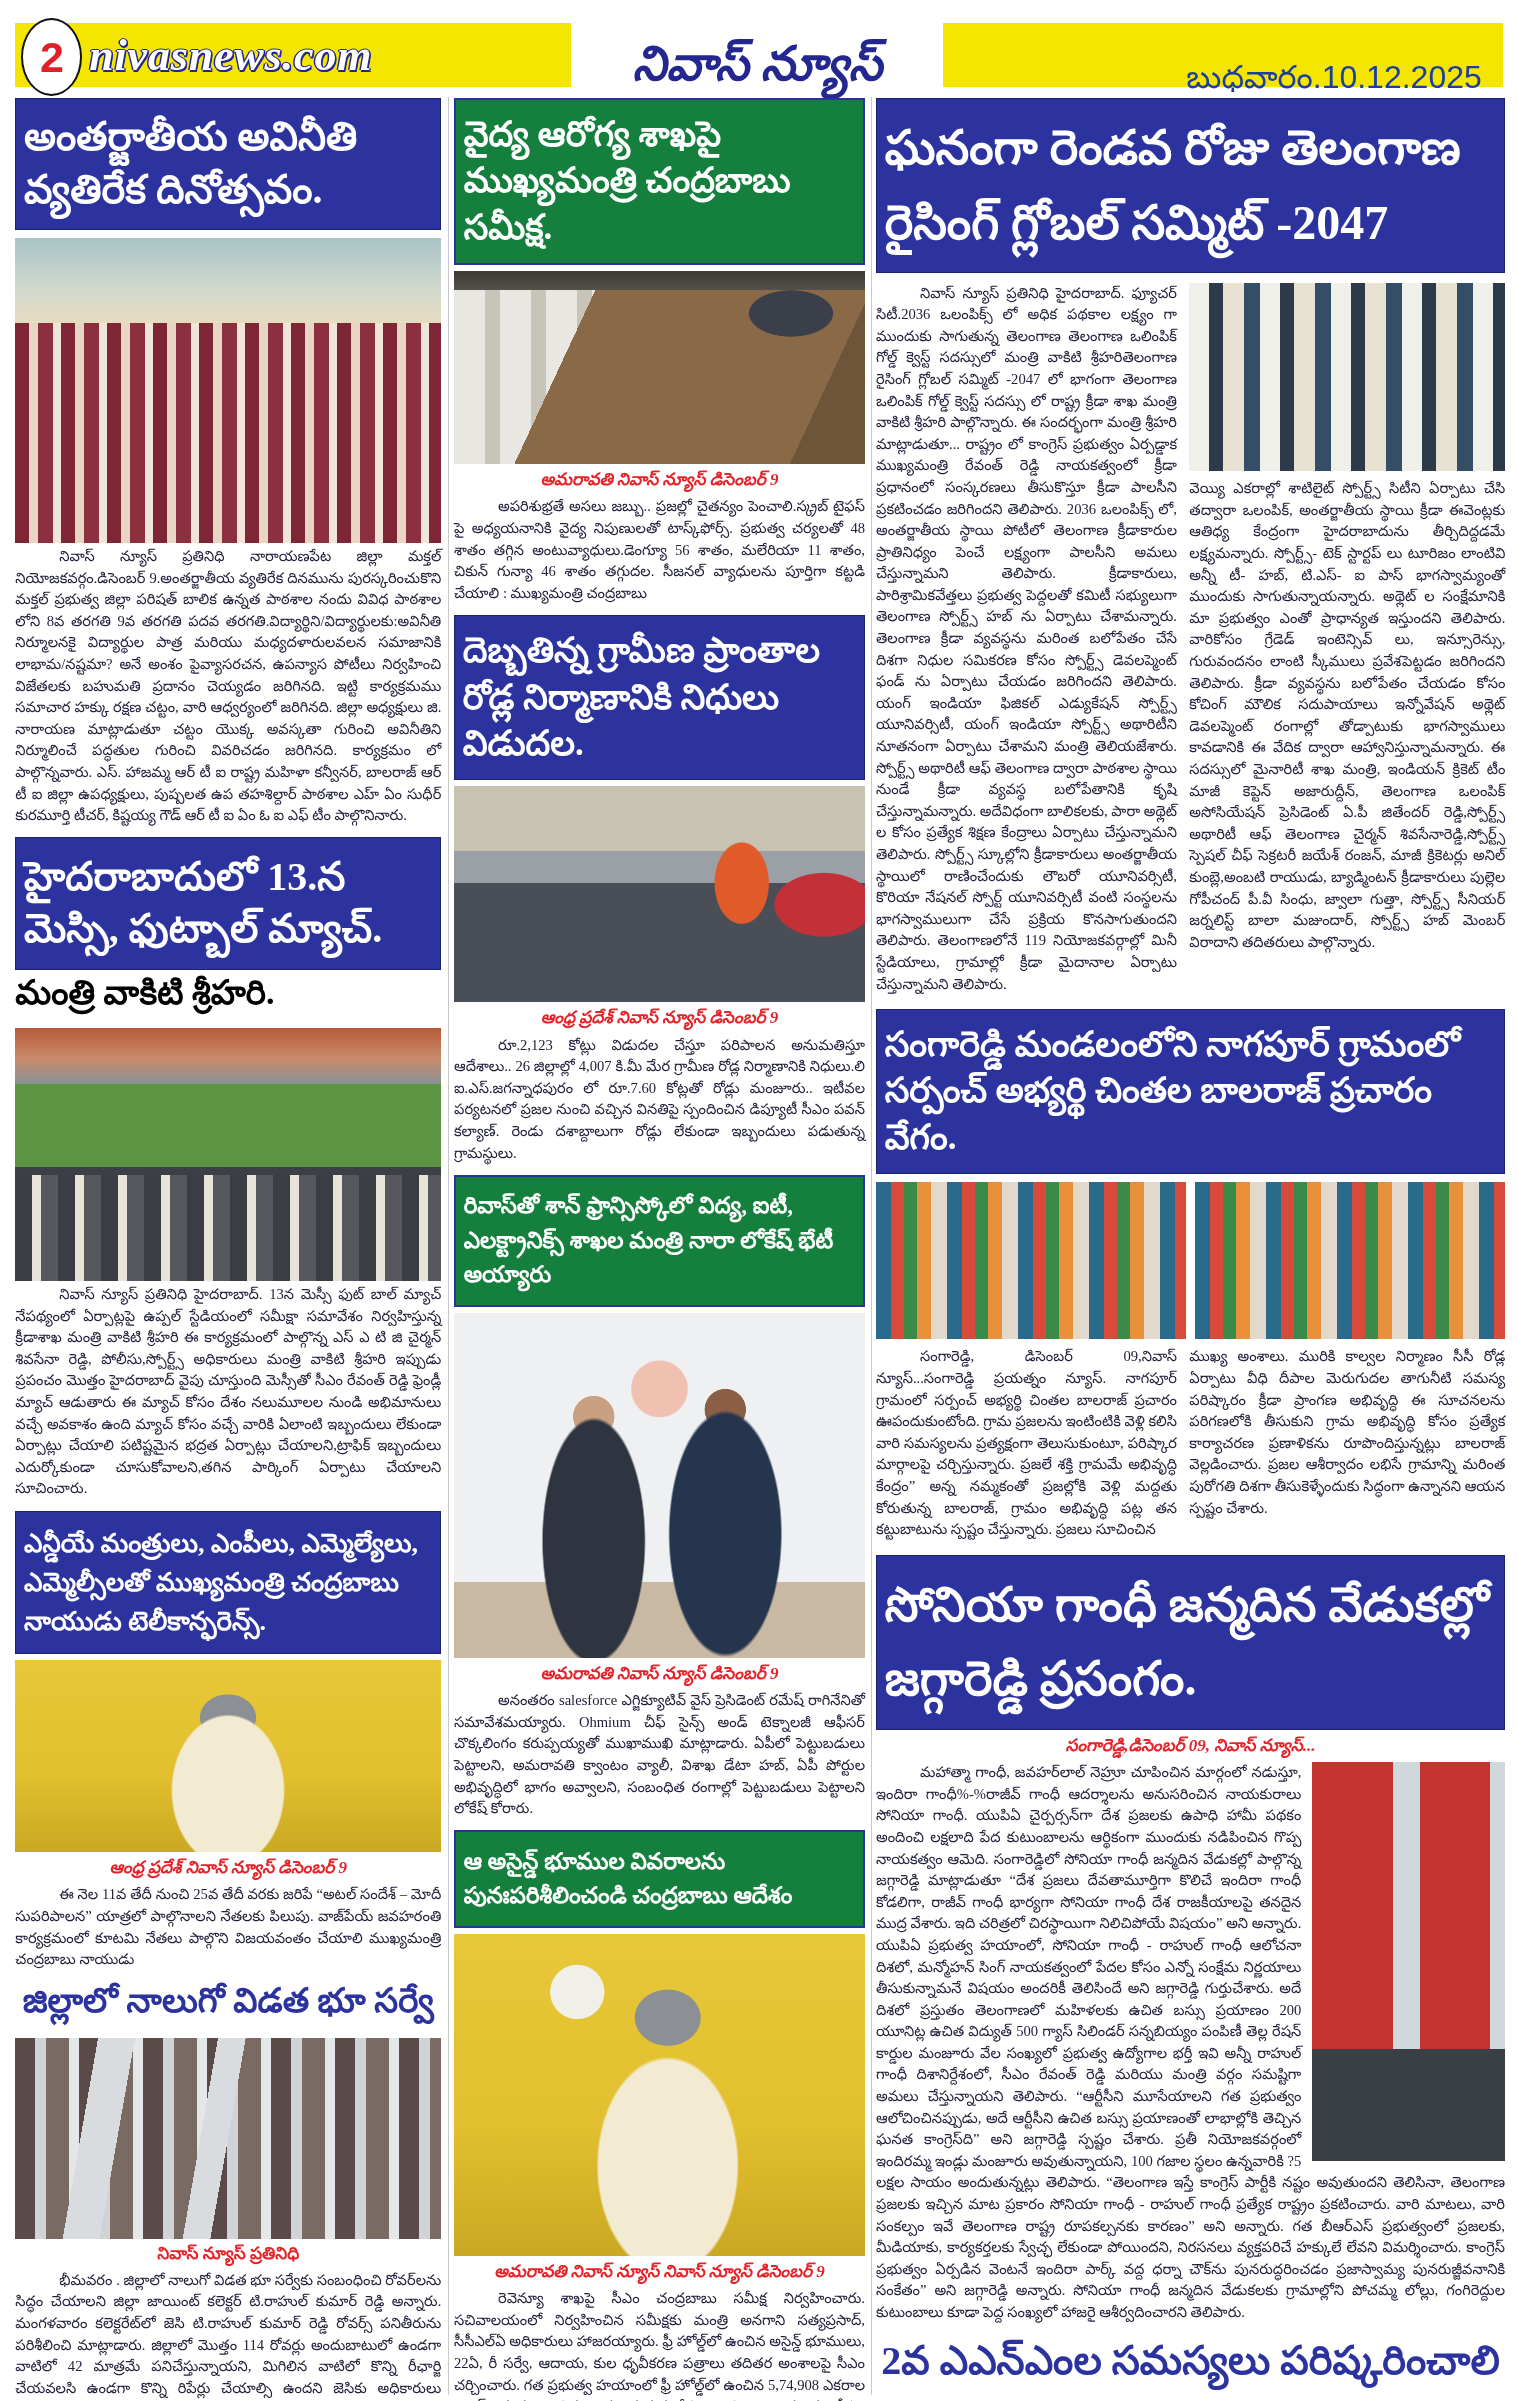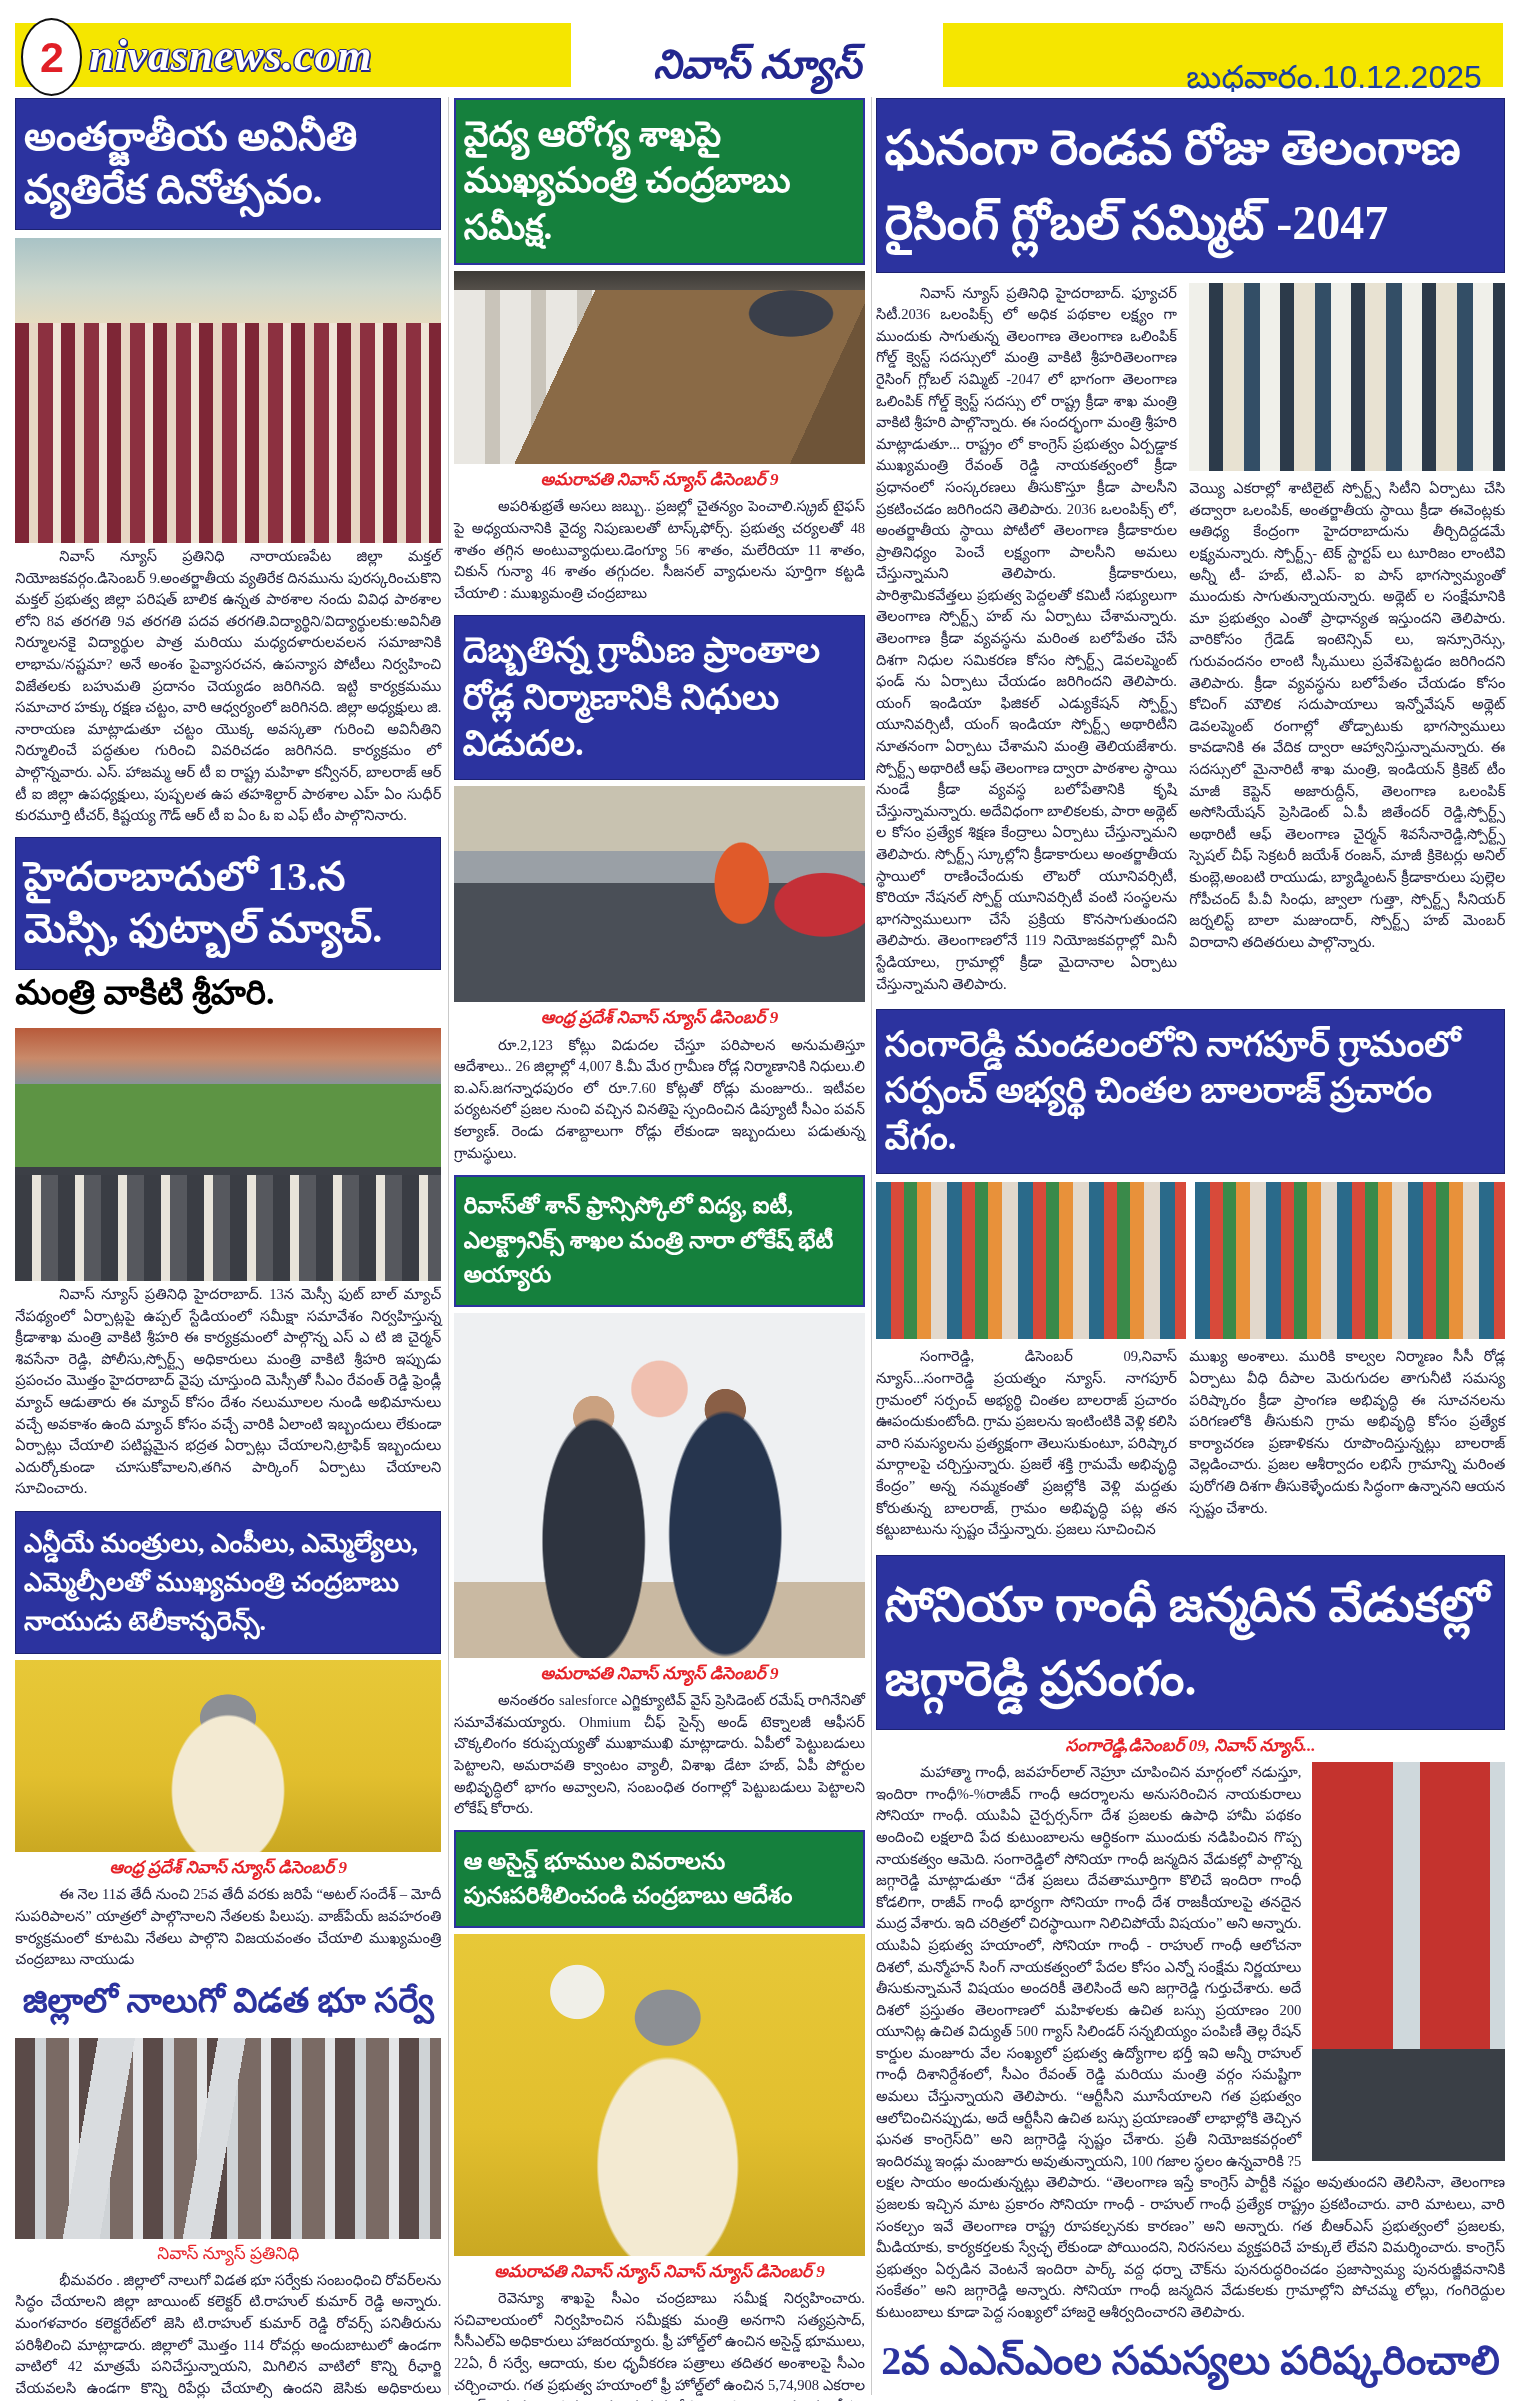--- a/index.html
+++ b/index.html
@@ -9,21 +9,21 @@
   .masthead{position:absolute;left:15.3px;top:23px;width:1488px;height:64px;background:#f5e600;
             display:flex;align-items:center;}
   .page-num{position:absolute;left:6.1px;top:-4.6px;width:57px;height:74px;background:#ffffff;
             border:2.3px solid #111;border-radius:50%;display:flex;align-items:center;justify-content:center;
             font-weight:bold;font-size:43px;color:#e01f26;font-family:"Liberation Sans",sans-serif;}
   .site-name{margin-left:74px;font-size:44px;font-weight:bold;color:#ffffff;letter-spacing:0.8px;
              text-shadow:-1.5px 0 #23278f,1.5px 0 #23278f,0 -1.5px #23278f,0 1.5px #23278f,1.5px 1.5px #23278f;
              font-family:"Liberation Serif",serif;font-style:italic;}
   .mast-center{position:absolute;left:556px;top:0;width:372px;height:64px;background:#ffffff;
                display:flex;align-items:center;justify-content:center;}
-  .mast-title{font-size:40px;font-weight:bold;color:#23278f;font-style:italic;margin-top:28px;}
+  .mast-title{font-size:48px;font-weight:bold;color:#23278f;font-style:italic;margin-top:28px;}
   .mast-date{position:absolute;right:21.5px;top:0;height:51px;display:flex;align-items:center;
              font-size:32px;font-weight:normal;color:#1b3fa0;font-family:"Liberation Sans",sans-serif;margin-top:32px;}
   
   .vrule{position:absolute;top:97px;bottom:6.1px;width:0.8px;background:#c9c9c9;}
   .vrule.r1{left:448px;} .vrule.r2{left:871px;}
   
   .col{position:absolute;top:98px;}
   .col1{left:15.3px;width:426px;}
   .col2{left:454px;width:411px;}
   .col3{left:876px;width:629px;}
@@ -34,21 +34,21 @@
   .banner.blue{background:#2c339f;border:1.5px solid #1c2270;}
   .banner.red{background:#15803d;border:2.3px solid #2c339f;}
   .b-xl{font-size:40px;}
   .b-lg{font-size:35px;}
   .b-md{font-size:26px;line-height:1.5;}
   .b-sm{font-size:23px;line-height:1.5;}
   .b-sum{font-size:48px;line-height:1.55;}
   .red-sub{color:#000000;font-weight:bold;font-size:34px;text-align:left;margin:4.6px 0 7.7px;}
   .blue-head{color:#2c339f;font-weight:bold;font-size:34px;text-align:center;margin:7.7px 0 10.7px;}
   .dateline{color:#e62329;font-weight:bold;font-size:17px;text-align:center;margin:6.1px 0 3.1px;font-style:italic;}
-  .byline-red{color:#e62329;font-weight:normal;font-size:17px;text-align:center;margin:4.6px 0 1.5px;}
+  .byline-red{color:#e62329;font-weight:bold;font-size:17px;text-align:center;margin:4.6px 0 1.5px;}
   
   .body{font-size:14.6px;line-height:1.48;text-align:justify;margin:3.1px 0;}
   .body.ind{text-indent:44px;}
   
   .ph{width:100%;background-color:#d8d4c8;}
   .ph-school{height:305px;background:
      linear-gradient(180deg,#a9c3c6 0%,#cfd8cd 16%,#e6dcc0 28%,rgba(0,0,0,0) 28%),
      repeating-linear-gradient(90deg,#7e2636 0 14px,#e7d6c4 14px 23px,#8c3040 23px 38px,#f0e6d8 38px 46px),
      linear-gradient(180deg,#bcd3d6 0 30%,#d8cfb6 30% 58%,#c9b695 58% 100%);}
   .ph-stadium{height:253px;background:

